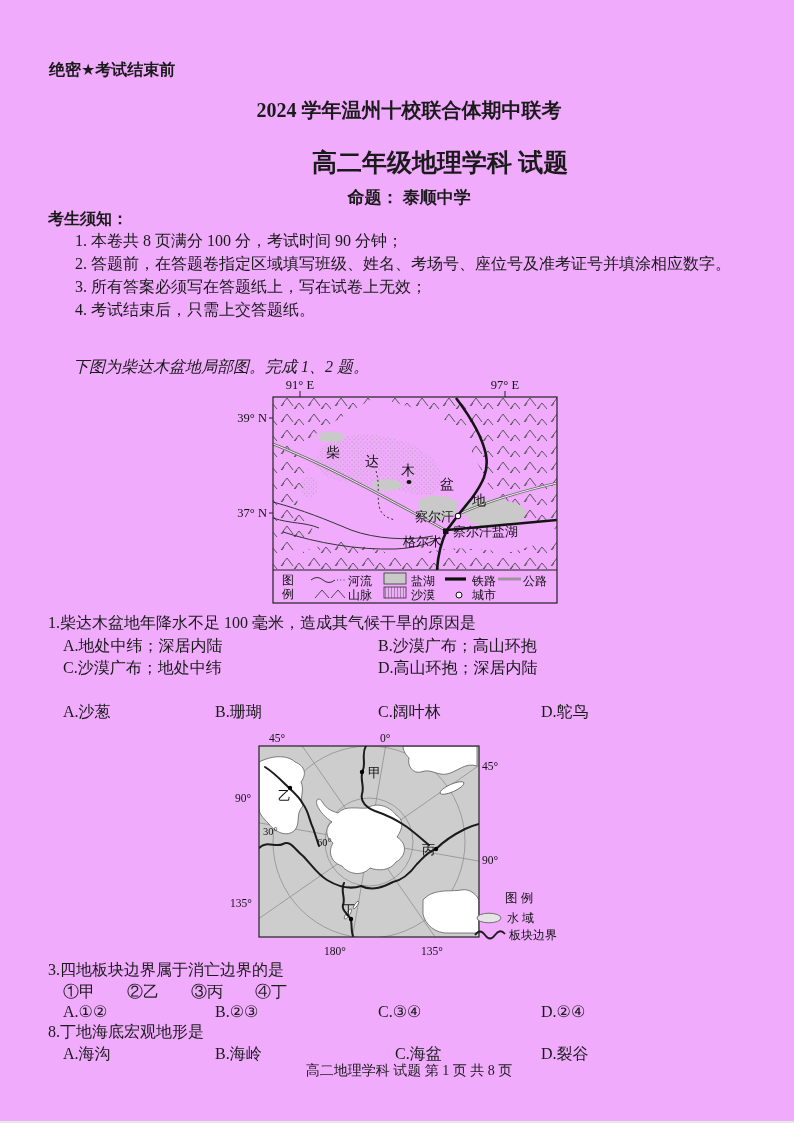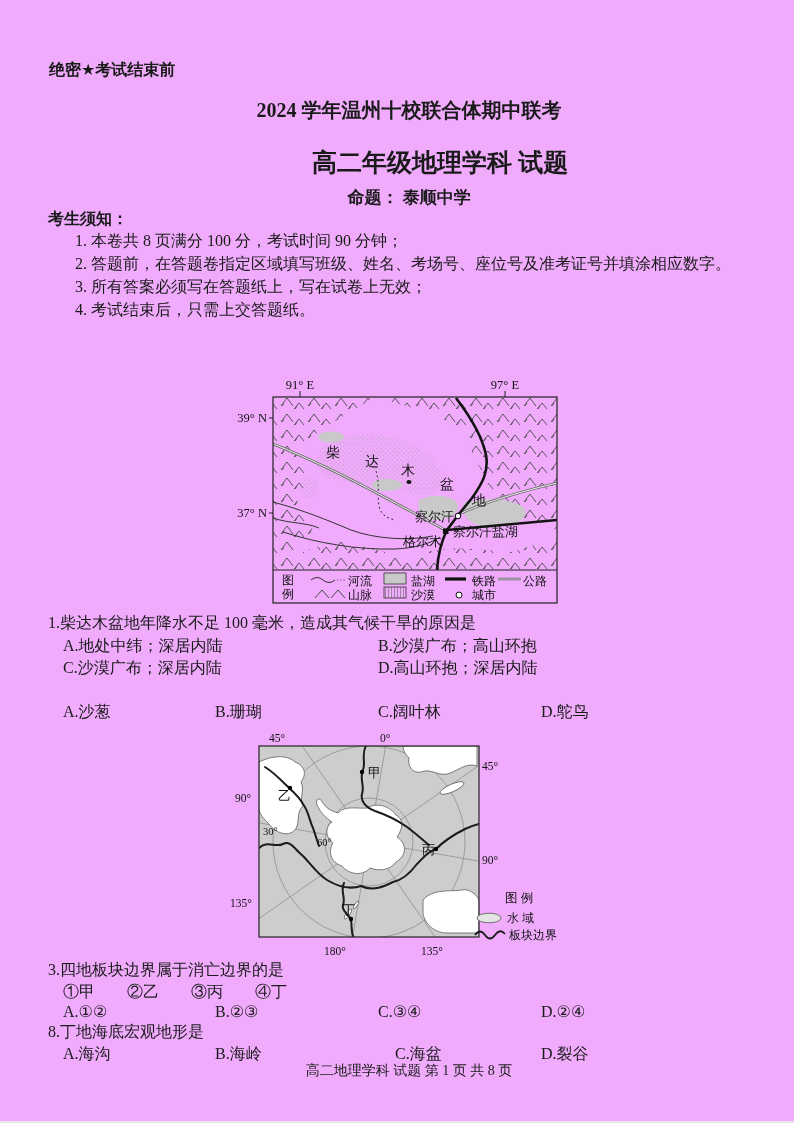--- a/index.html
+++ b/index.html
@@ -34,20 +34,21 @@
   <div class="abs center setter" style="top:186px">命题：  泰顺中学</div>
 
   <div class="abs notice-h" style="left:48px;top:209px">考生须知：</div>
 
   <div class="abs body-t" style="left:75px;top:231px">1. 本卷共 8 页满分 100 分，考试时间 90 分钟；</div>
   <div class="abs body-t" style="left:75px;top:254px">2. 答题前，在答题卷指定区域填写班级、姓名、考场号、座位号及准考证号并填涂相应数字。</div>
   <div class="abs body-t" style="left:75px;top:277px">3. 所有答案必须写在答题纸上，写在试卷上无效；</div>
   <div class="abs body-t" style="left:75px;top:300px">4. 考试结束后，只需上交答题纸。</div>
 
 
+  <div class="abs intro" style="left:73px;top:357px">下图为柴达木盆地局部图。完成 1、2 题。</div>
 
   <svg class="abs" style="left:225px;top:378px" width="340" height="230" viewBox="0 0 340 230">
     <defs>
       <pattern id="mtn" width="27" height="16" patternUnits="userSpaceOnUse">
         <path d="M2,12 L8,4 L14,12 M5,9 L3,12 M15,15 L20,9 L25,15 M18,12 L16,15" stroke="#4a4a4a" stroke-width="0.9" fill="none"></path>
       </pattern>
       <pattern id="stip" width="4.5" height="4.5" patternUnits="userSpaceOnUse">
         <circle cx="1" cy="1" r="0.55" fill="#9a9a9a"></circle>
           <circle cx="3.2" cy="3" r="0.5" fill="#9a9a9a"></circle>
       </pattern>
@@ -143,21 +144,21 @@
       <text x="186" y="221" font-size="12">沙漠</text>
 
       <circle cx="234" cy="217" r="3" fill="#fff" stroke="#111" stroke-width="1"></circle>
       <text x="247" y="221" font-size="12">城市</text>
     </g>
   </svg>
 
   <div class="abs body-t" style="left:48px;top:613px">1.柴达木盆地年降水不足 100 毫米，造成其气候干旱的原因是</div>
   <div class="abs body-t" style="left:63px;top:636px">A.地处中纬；深居内陆</div>
   <div class="abs body-t" style="left:378px;top:636px">B.沙漠广布；高山环抱</div>
-  <div class="abs body-t" style="left:63px;top:658px">C.沙漠广布；深居内陆</div>
+  <div class="abs body-t" style="left:63px;top:658px">C.沙漠广布；地处中纬</div>
   <div class="abs body-t" style="left:378px;top:658px">D.高山环抱；深居内陆</div>
 
   <div class="abs body-t" style="left:63px;top:702px">A.沙葱</div>
   <div class="abs body-t" style="left:215px;top:702px">B.珊瑚</div>
   <div class="abs body-t" style="left:378px;top:702px">C.阔叶林</div>
   <div class="abs body-t" style="left:541px;top:702px">D.鸵鸟</div>
 
 
   <svg class="abs" style="left:225px;top:728px" width="340" height="235" viewBox="0 0 340 235">
     <defs>

